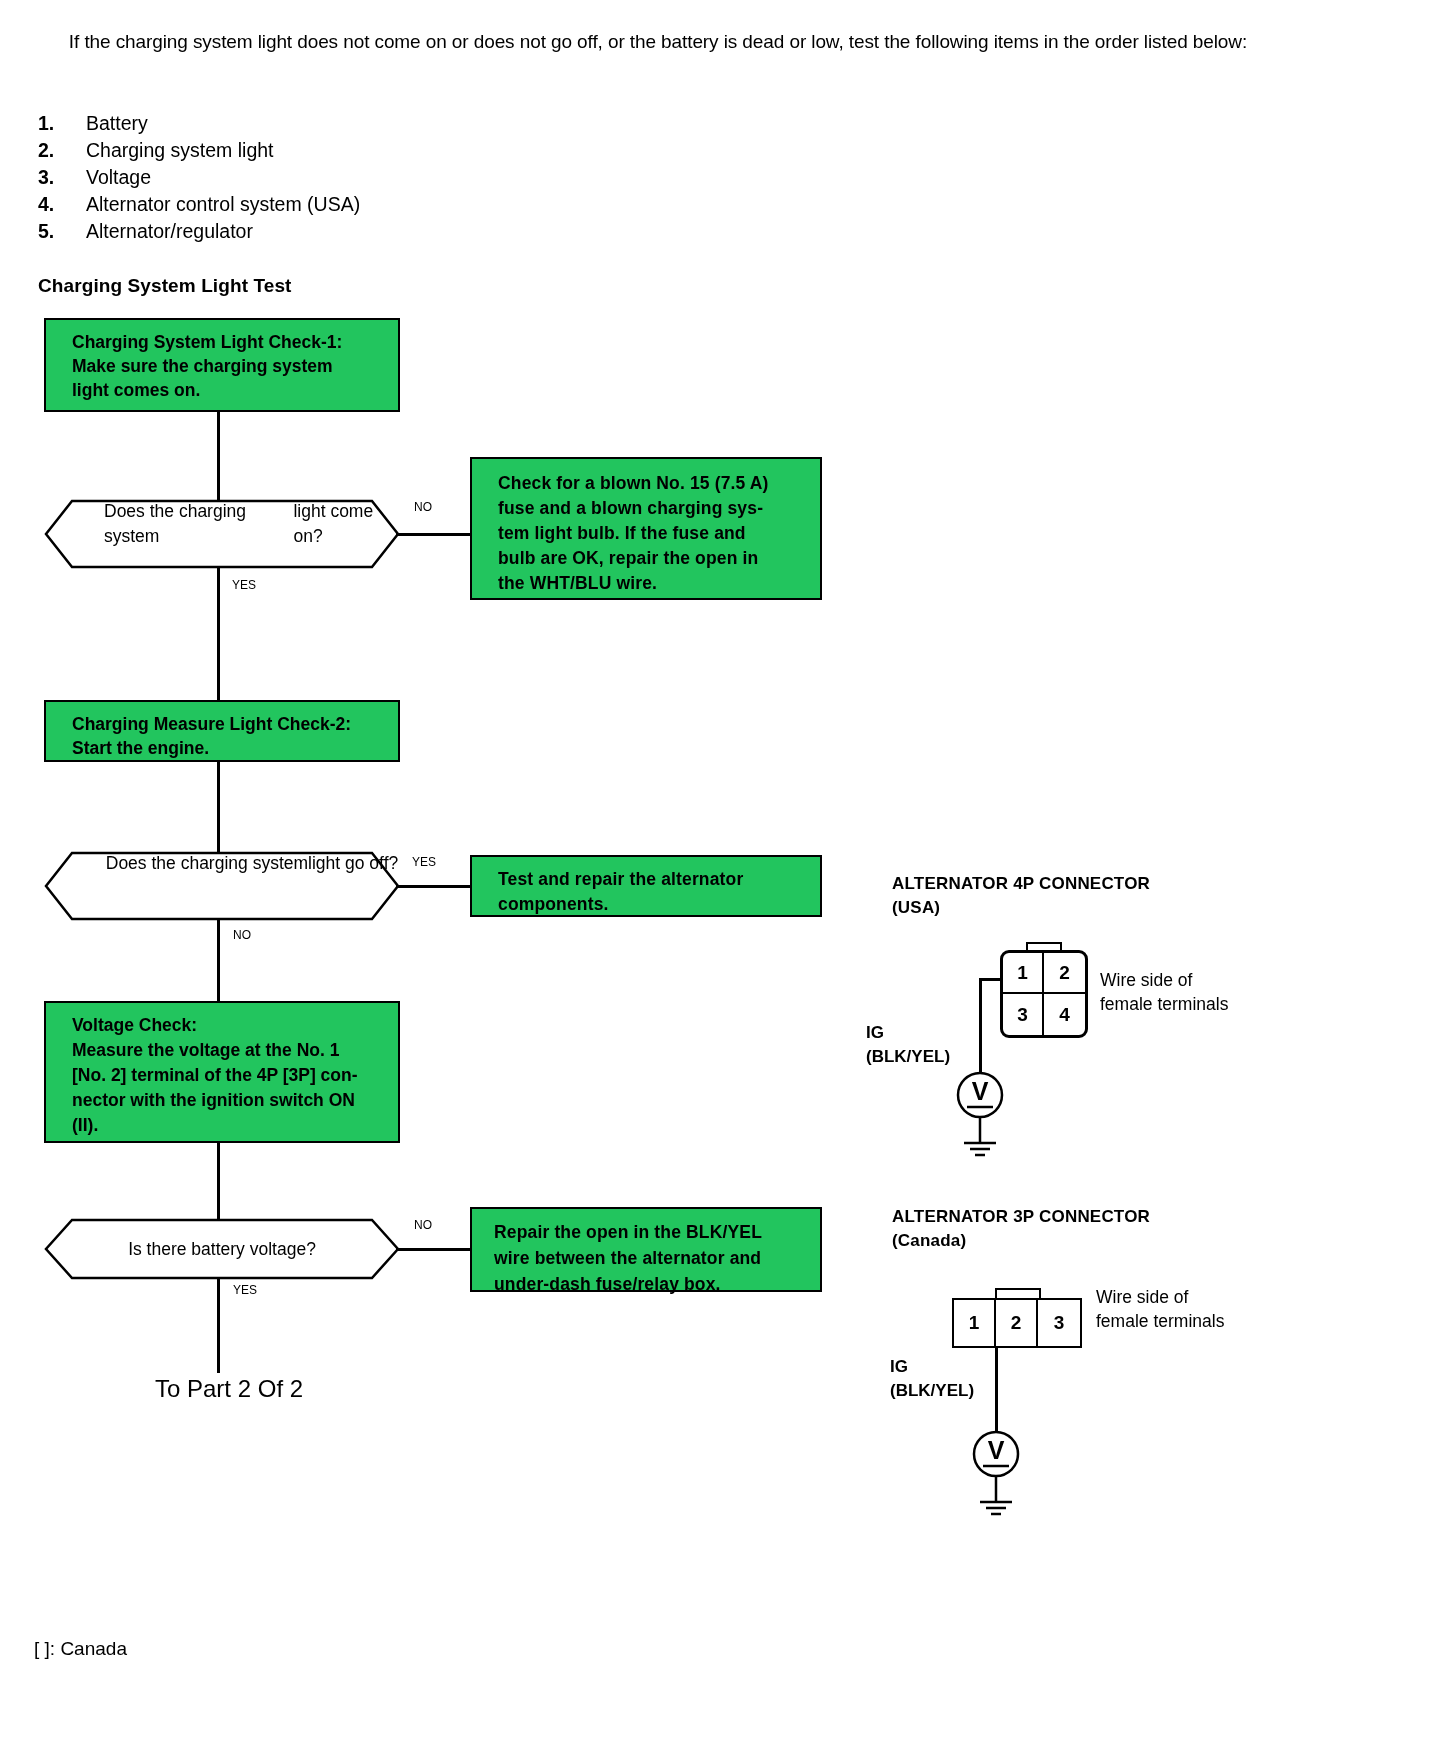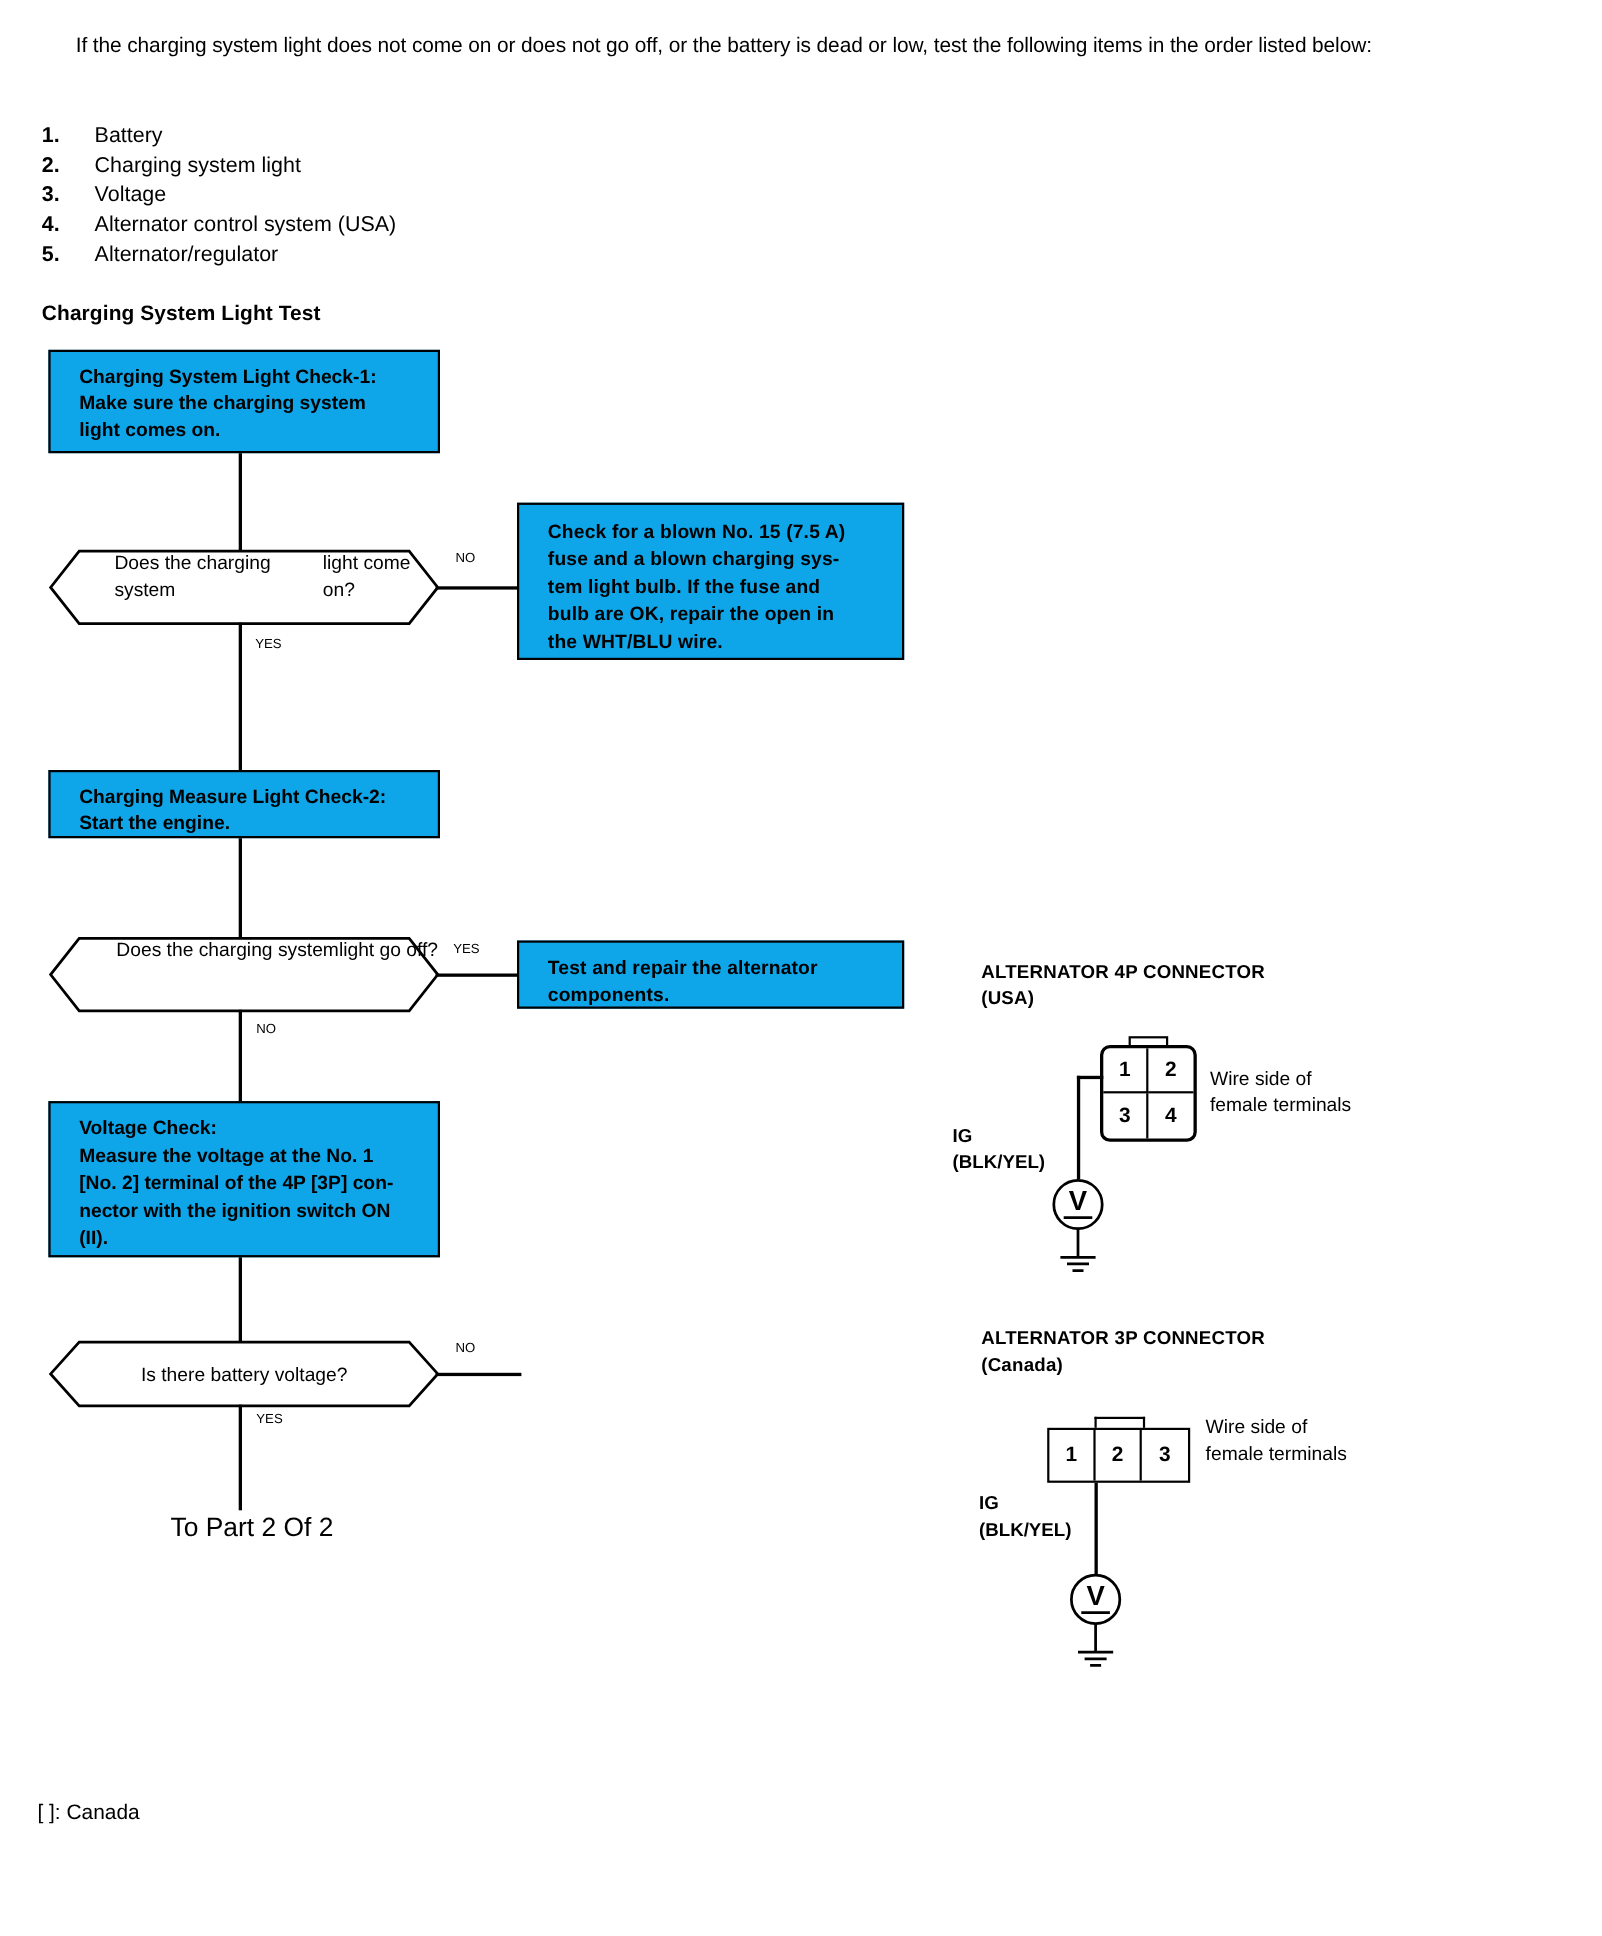--- a/index.html
+++ b/index.html
@@ -23,21 +23,21 @@
   .num-row .idx { width:48px; font-weight:bold; }
   .num-row .txt { white-space:nowrap; }
 
   .section-title {
     position:absolute; left:38px; top:275px;
     font-size:19px; font-weight:bold; letter-spacing:0.1px;
   }
 
   
   .pbox {
-    position:absolute; border:2.5px solid #000; background:#0ea5e9;
+    position:absolute; border:2.5px solid #000; background:#22c55e;
     box-sizing:border-box; padding:10px 14px 10px 26px;
     font-size:17.5px; line-height:24px;
   }
   .pbox .body { font-weight:bold; }
   .pbox.bold-all { font-weight:bold; letter-spacing:0.15px; }
 
   .hexwrap { position:absolute; }
   .hexwrap svg { display:block; }
   .hexlabel {
     position:absolute; left:0; top:0; width:100%; height:100%;
@@ -204,20 +204,25 @@
       <polygon points="28,2 328,2 354,31 328,60 28,60 2,31" fill="#ffffff" stroke="#000000" stroke-width="2.5"></polygon>
     </svg>
     <div class="hexlabel center">
       <div>Is there battery voltage?</div>
     </div>
   </div>
 
   <div class="hline" style="left:396px; top:1248px; width:78px;"></div>
   <div class="edgelab" style="left:414px; top:1218px;">NO</div>
 
+  <div class="pbox bold-all" style="left:470px; top:1207px; width:352px; height:85px; padding:10px 14px 10px 22px; line-height:26px;">
+    <div>Repair the open in the BLK/YEL</div>
+    <div>wire between the alternator and</div>
+    <div>under-dash fuse/relay box.</div>
+  </div>
 
   <div class="vline" style="left:217px; top:1277px; height:96px;"></div>
   <div class="edgelab" style="left:233px; top:1283px;">YES</div>
 
   <div style="position:absolute; left:155px; top:1375px; font-size:24px;">To Part 2 Of 2</div>
 
   <div class="conn-title" style="left:892px; top:872px;">
     <div>ALTERNATOR 4P CONNECTOR</div>
     <div>(USA)</div>
   </div>

